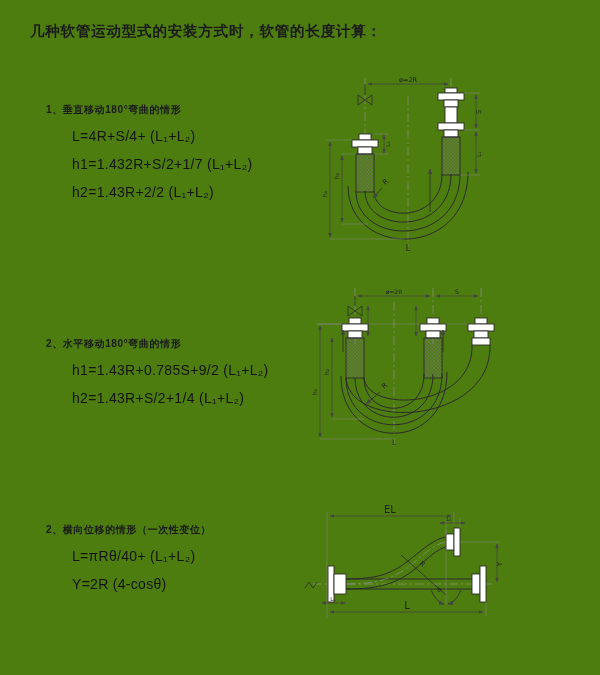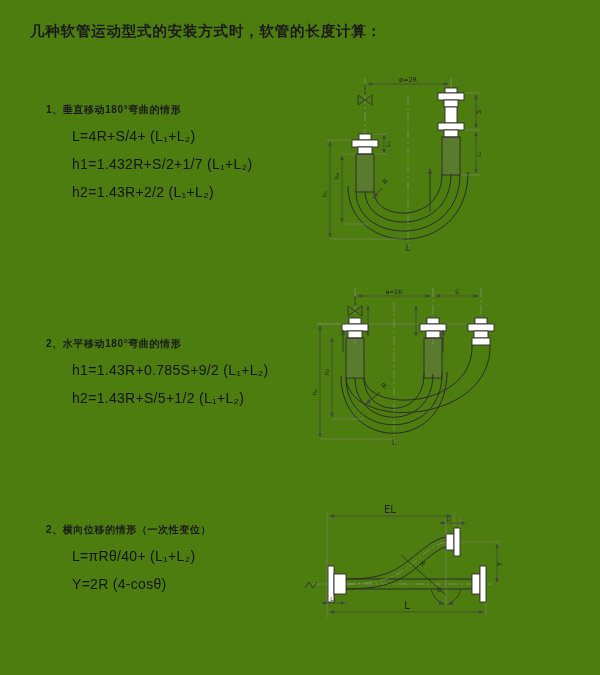--- a/index.html
+++ b/index.html
@@ -116,21 +116,21 @@
     <text x="163" y="38" font-size="6.5" transform="rotate(-90 163 38)" text-anchor="middle">S</text>
     <line class="dl" x1="158" y1="58" x2="158" y2="99" marker-start="url(#ar1)" marker-end="url(#ar1)"></line>
     <text x="163" y="80" font-size="5.5" transform="rotate(-90 163 80)" text-anchor="middle">L₂</text>
 
     <line class="mv" x1="112" y1="138" x2="112" y2="95" marker-end="url(#ar1)"></line>
   </svg>
 
   <div class="section sec-2">
     <div class="heading">2、水平移动180°弯曲的情形</div>
     <div class="formula">h1=1.43R+0.785S+9/2 (L₁+L₂)</div>
-    <div class="formula">h2=1.43R+S/5+1/2 (L₁+L₂)</div>
+    <div class="formula">h2=1.43R+S/2+1/4 (L₁+L₂)</div>
   </div>
 
   <svg class="diagram dg-2" width="220" height="165" viewBox="0 0 220 165">
     <defs>
       <marker id="ar2" viewBox="0 0 10 10" refX="9" refY="5" markerWidth="7" markerHeight="7" orient="auto-start-reverse">
         <path d="M0,1 L10,5 L0,9 z" fill="#444"></path>
       </marker>
       <pattern id="ht2" width="3.5" height="3.5" patternUnits="userSpaceOnUse">
         <path d="M0,0 l3.5,3.5 M3.5,0 l-3.5,3.5" stroke="#777" stroke-width="0.5"></path>
       </pattern>

